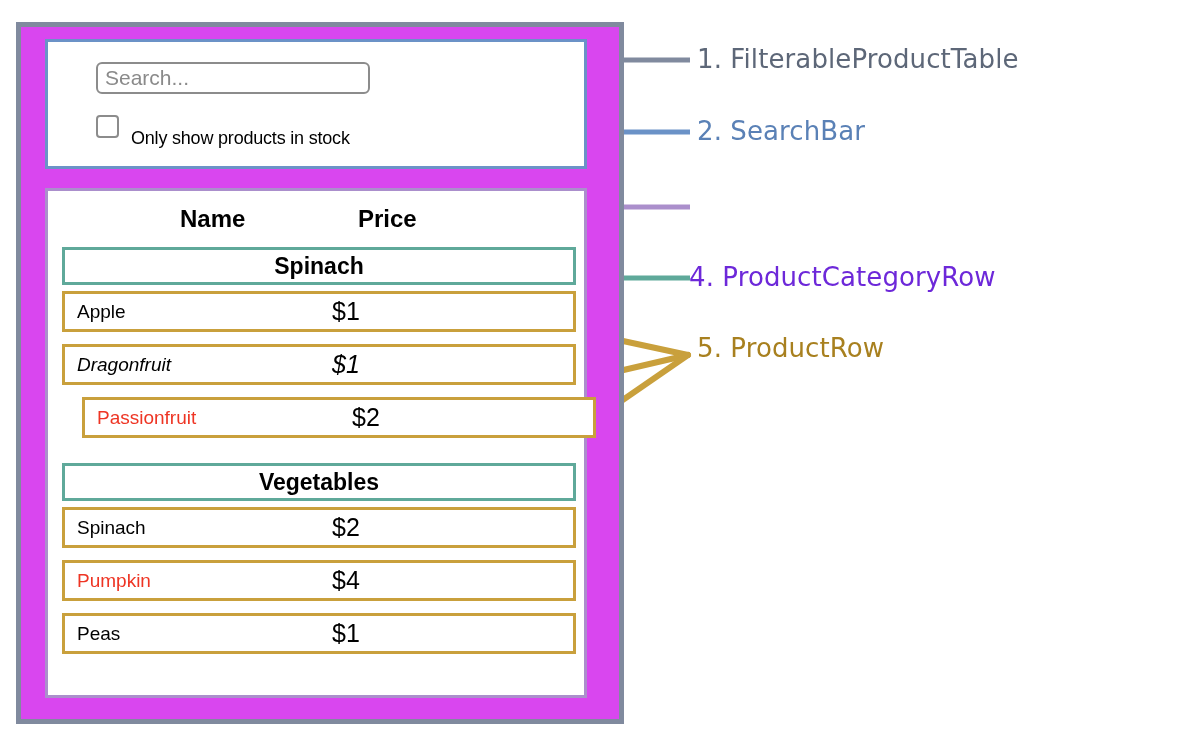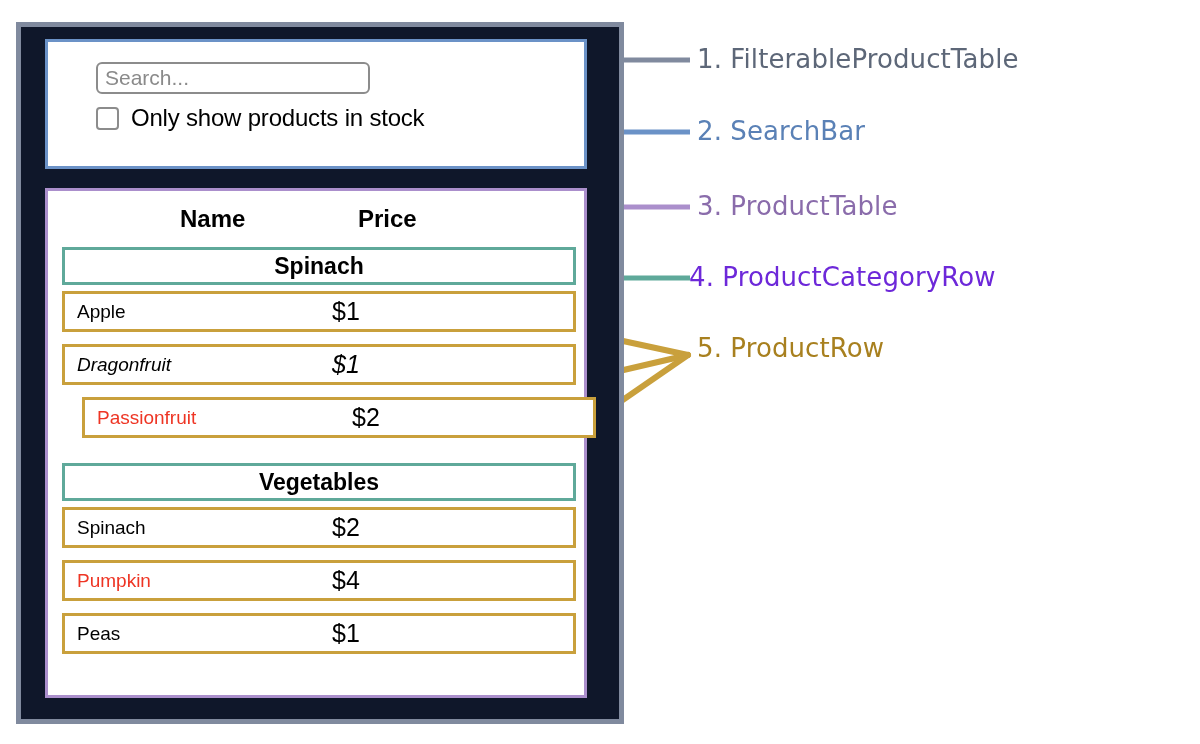--- a/index.html
+++ b/index.html
@@ -35,21 +35,21 @@
 
   
   .outer-box {
     position: absolute;
     left: 16px;
     top: 22px;
     width: 608px;
     height: 702px;
     box-sizing: border-box;
     border: 5px solid #808a9e;
-    background: #0f172a;
+    background: #d946ef;
   }
 
   
   .search-bar {
     position: absolute;
     left: 44px;
     top: 38px;
     width: 542px;
     height: 130px;
     box-sizing: border-box;
@@ -86,24 +86,25 @@
   .checkbox {
     width: 23px;
     height: 23px;
     box-sizing: border-box;
     border: 2px solid #8c8c8c;
     border-radius: 4px;
     background: #ffffff;
     flex: 0 0 auto;
   }
   .stock-label {
-    font-size: 24px;
+    font-size: 18px;
     color: #000000;
     white-space: nowrap;
     letter-spacing: -0.2px;
+    margin-top: 24px;
   }
 
   
   .product-table {
     position: absolute;
     left: 44px;
     top: 187px;
     width: 542px;
     height: 510px;
     box-sizing: border-box;
@@ -258,17 +259,16 @@
       <div class="row prod-row" style="top:422px;">
         <span class="cell-name">Peas</span>
         <span class="cell-price">$1</span>
       </div>
 
     </div>
   </div>
 
   <div class="legend-label lbl-1">1. FilterableProductTable</div>
   <div class="legend-label lbl-2">2. SearchBar</div>
-  <div class="legend-label lbl-3">3. ProductTable</div>
   <div class="legend-label lbl-4">4. ProductCategoryRow</div>
   <div class="legend-label lbl-5">5. ProductRow</div>
 
 </div>
 
 </body></html>

